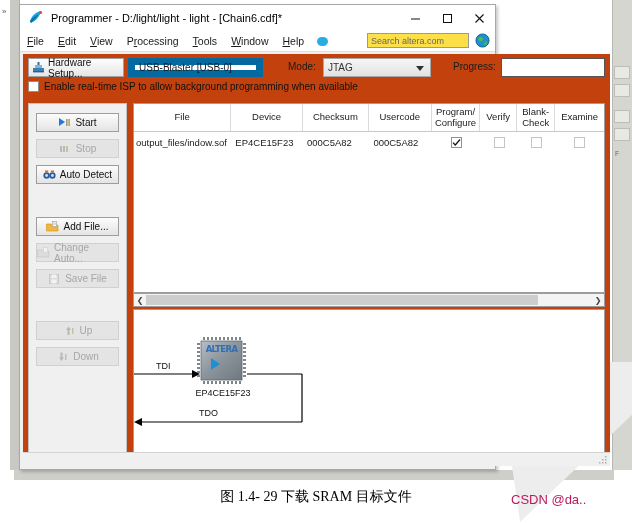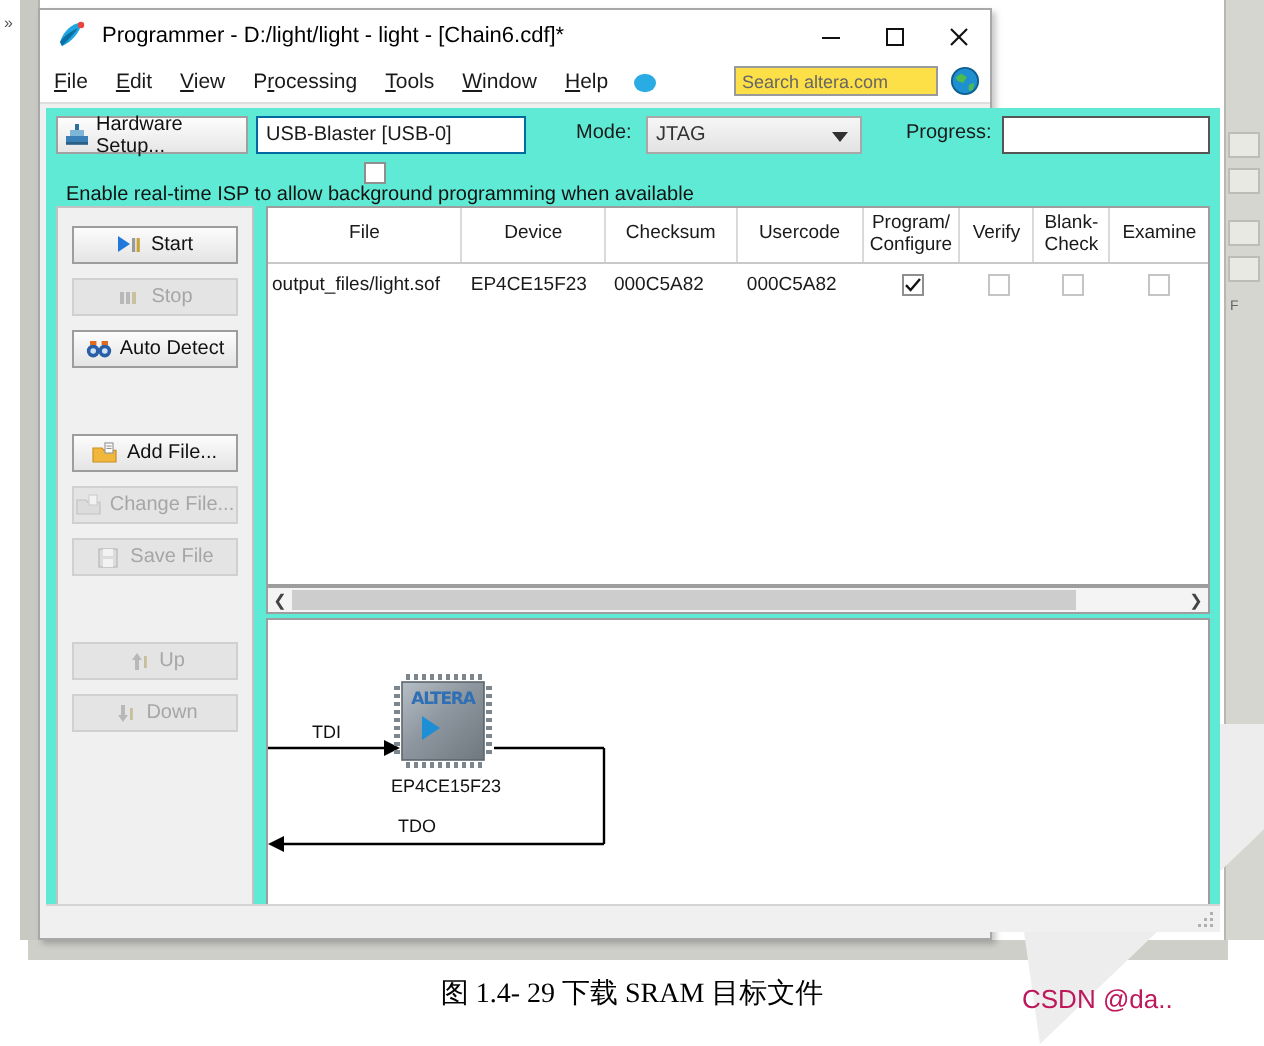--- a/index.html
+++ b/index.html
@@ -112,21 +112,21 @@
   }
   .globe-icon {
     position: absolute; right: 5px; top: 2px;
     width: 15px; height: 15px;
   }
 
   
   .body-pane {
     position: absolute; left: 3px; top: 49px;
     width: 587px; height: 406px;
-    background: #5eead4;
+    background: #c2410c;
   }
 
   
   .hw-row {
     position: absolute; left: 0; top: 4px;
     width: 100%; height: 20px;
   }
   .btn3d {
     background: linear-gradient(#fdfdfd, #e6e6e6);
     border: 1px solid #a0a0a0;
@@ -136,21 +136,21 @@
   }
   .hw-setup {
     position: absolute; left: 5px; top: 0;
     width: 96px; height: 19px;
     padding-left: 3px;
   }
   .hw-icon { width: 13px; height: 13px; margin-right: 3px; flex: 0 0 auto;}
   .hw-field {
     position: absolute; left: 105px; top: 0;
     width: 135px; height: 19px;
-    background: #fff; border: 1px solid #0369a1;
+    background: #fff; border: 7px solid #0369a1;
     box-sizing: border-box;
     font-size: 10px; color: #1a1a1a;
     display: flex; align-items: center; padding-left: 4px;
   }
   .mode-label {
     position: absolute; left: 265px; top: 3px;
     font-size: 10px; color: #1a1a1a;
   }
   .mode-select {
     position: absolute; left: 300px; top: 0;
@@ -174,21 +174,21 @@
   .progress-box {
     position: absolute; left: 478px; top: 0;
     width: 104px; height: 19px;
     background: #fff; border: 1px solid #555;
     box-sizing: border-box;
   }
 
   
   .isp-row {
     position: absolute; left: 5px; top: 27px;
-    display: flex; align-items: center; flex-direction: column;
+    display: flex; align-items: center;
   }
   .cbox {
     width: 11px; height: 11px;
     background: #fff; border: 1px solid #8f8f8f;
     box-sizing: border-box; flex: 0 0 auto;
     display: flex; align-items: center; justify-content: center;
   }
   .isp-label { font-size: 10px; color: #111; margin-left: 5px; }
 
   
@@ -440,21 +440,21 @@
           <line x1="7.2" y1="3.2" x2="9.8" y2="3.2" stroke="#888" stroke-width="0.5"></line>
         </svg>
         <span>Add File...</span>
       </div>
 
       <div class="side-btn disabled" style="top:139px">
         <svg class="ic" viewBox="0 0 13 12">
           <path d="M0.5,3 L5,3 L6,4.2 L12,4.2 L12,10 L0.5,10 Z" fill="#dcdcdc" stroke="#c2c2c2" stroke-width="0.6"></path>
           <rect x="6.5" y="0.5" width="4" height="5" fill="#f2f2f2" stroke="#cfcfcf" stroke-width="0.6"></rect>
         </svg>
-        <span>Change File...</span>
+        <span>Change Auto...</span>
       </div>
 
       <div class="side-btn disabled" style="top:165px">
         <svg class="ic" viewBox="0 0 13 12">
           <rect x="1.5" y="1.5" width="9" height="9" fill="#dcdcdc" stroke="#bdbdbd" stroke-width="0.7"></rect>
           <rect x="3.5" y="1.5" width="5" height="3.5" fill="#f2f2f2"></rect>
           <rect x="3.5" y="6.5" width="5" height="4" fill="#f2f2f2"></rect>
         </svg>
         <span>Save File</span>
       </div>
@@ -485,21 +485,21 @@
         <div class="th" style="width:72px">Usercode</div>
         <div class="th" style="width:56px;white-space:pre-line">Program/
 Configure</div>
         <div class="th" style="width:42px">Verify</div>
         <div class="th" style="width:44px;white-space:pre-line">Blank-
 Check</div>
         <div class="th" style="width:56px;border-right:none">Examine</div>
       </div>
 
       <div class="trow">
-        <div class="td" style="width:112px;padding-left:2px">output_files/light.sof</div>
+        <div class="td" style="width:112px;padding-left:2px">output_files/indow.sof</div>
         <div class="td" style="width:82px;padding-left:4px">EP4CE15F23</div>
         <div class="td" style="width:76px;padding-left:4px">000C5A82</div>
         <div class="td" style="width:72px;padding-left:4px">000C5A82</div>
         <div class="td center" style="width:56px">
           <span class="cbox">
             <svg width="9" height="9" viewBox="0 0 9 9">
               <path d="M1,4.6 L3.3,7 L8,1.5" fill="none" stroke="#111" stroke-width="1.2"></path>
             </svg>
           </span>
         </div>

